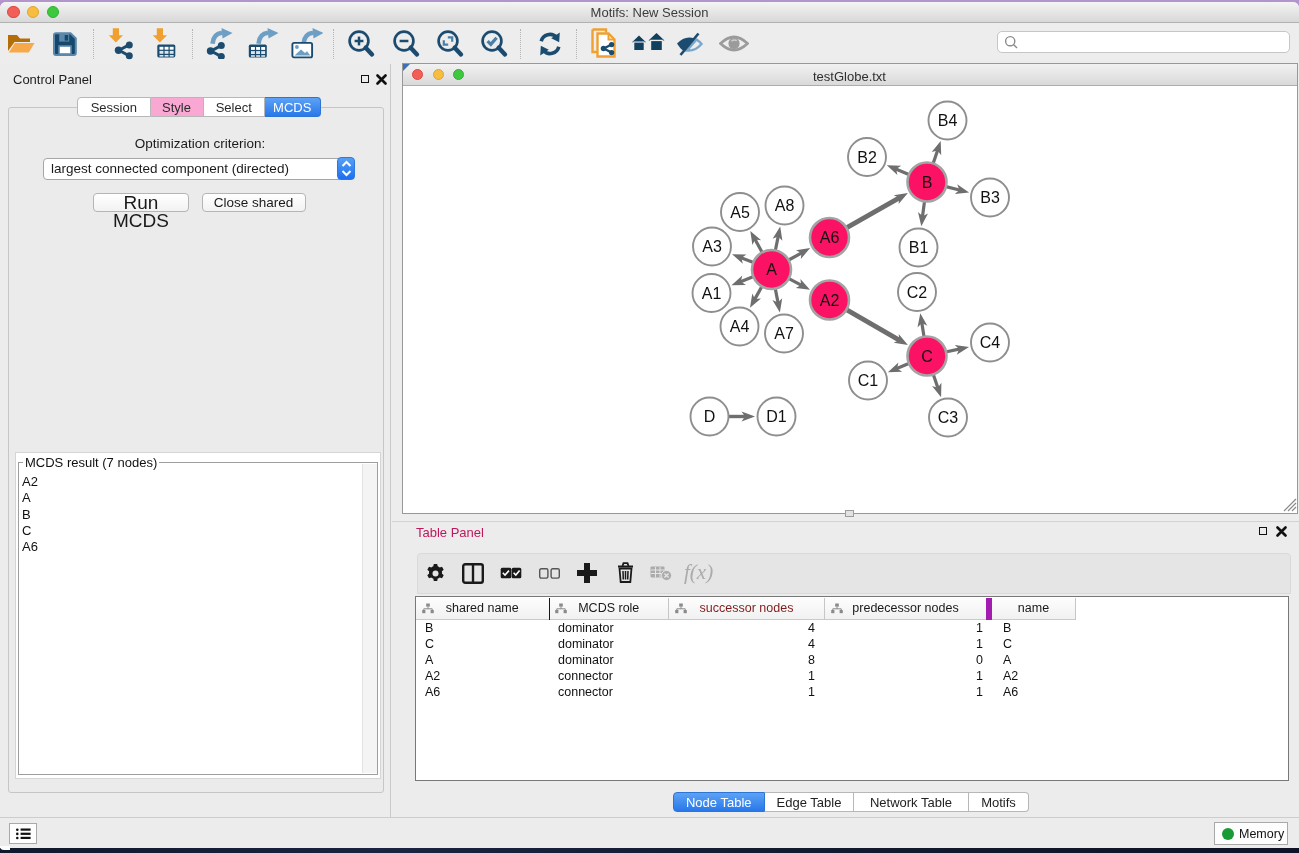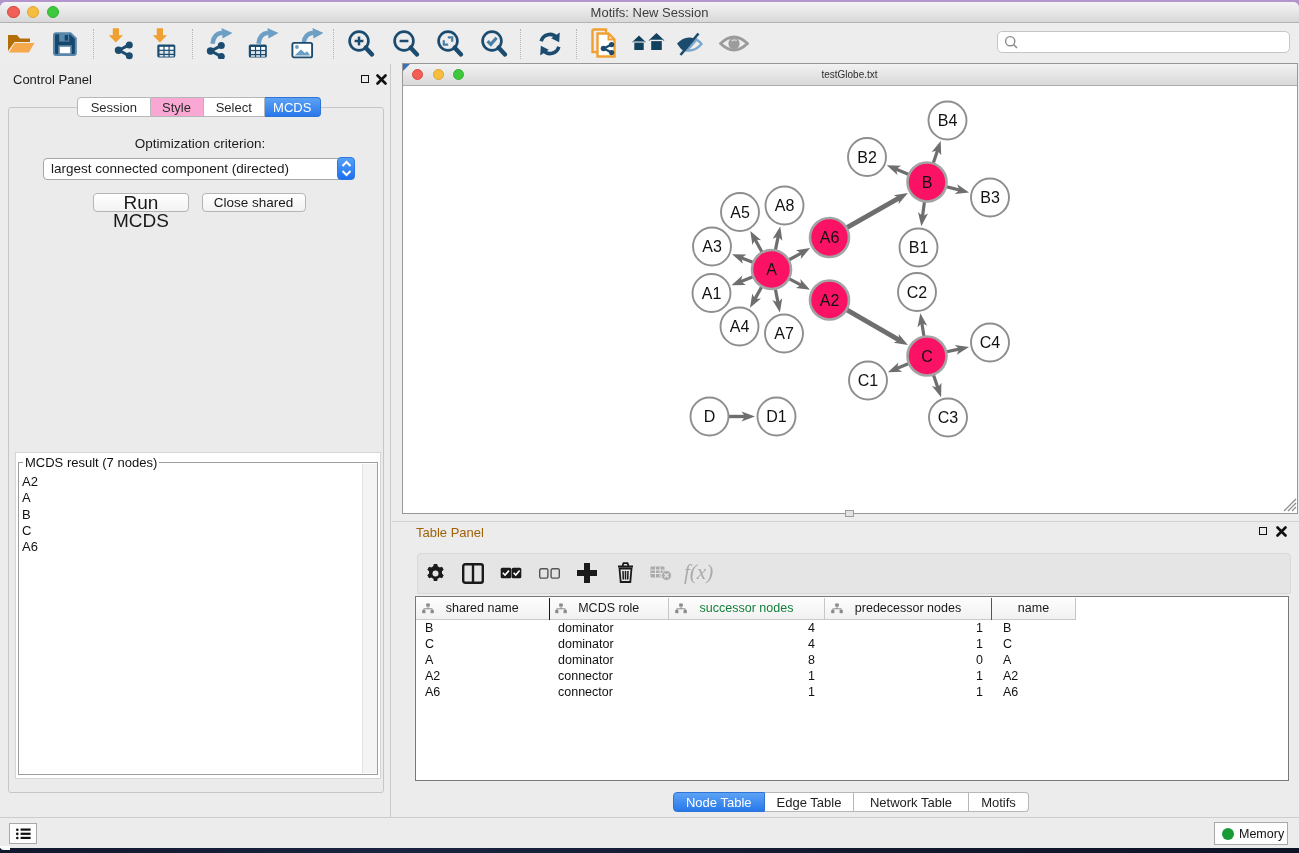--- a/index.html
+++ b/index.html
@@ -168,21 +168,21 @@
   </svg>
 
 <div class="abs" style="left:401.5px;top:63px;width:896px;height:451px;background:#fff;border:1px solid #989898"></div>
 <div class="abs" style="left:402.5px;top:64px;width:894px;height:22px;background:linear-gradient(#f2f2f2,#d9d9d9);border-bottom:1px solid #adadad"></div>
 <svg class="abs" style="left:402.5px;top:64px" width="7" height="7" viewBox="0 0 7 7">
     <path d="M0 0 L7 0 L0 7 Z" fill="#3f6fb5"></path>
   </svg>
 <div class="abs" style="left:412px;top:69px;width:11px;height:11px;border-radius:50%;background:#f15f57;border:1px solid #df4841"></div>
 <div class="abs" style="left:432.5px;top:69px;width:11px;height:11px;border-radius:50%;background:#f6bd40;border:1px solid #e2a42c"></div>
 <div class="abs" style="left:452.5px;top:69px;width:11px;height:11px;border-radius:50%;background:#3ec83e;border:1px solid #2fb32f"></div>
-<div class="abs" style="left:402px;top:69px;width:895px;text-align:center;font-size:10px;color:#2e2e2e">testGlobe.txt</div>
+<div class="abs" style="left:402px;top:69px;width:895px;text-align:center;font-size:13px;color:#2e2e2e">testGlobe.txt</div>
 <svg class="abs" style="left:403px;top:86px" width="894" height="427" viewBox="0 0 894 427">
 <line x1="353.1" y1="177.6" x2="337.4" y2="171.5" stroke="#6e6e6e" stroke-width="3.2"></line>
 <polygon points="329.1,168.3 343.4,168.5 338.4,171.9 339.8,177.8" fill="#6e6e6e"></polygon>
 <line x1="360.6" y1="169.0" x2="351.7" y2="152.7" stroke="#6e6e6e" stroke-width="3.2"></line>
 <polygon points="347.3,144.9 358.2,154.3 352.1,153.6 349.4,159.1" fill="#6e6e6e"></polygon>
 <line x1="371.8" y1="167.3" x2="375.4" y2="149.4" stroke="#6e6e6e" stroke-width="3.2"></line>
 <polygon points="377.2,140.6 379.4,154.8 375.2,150.4 369.6,152.8" fill="#6e6e6e"></polygon>
 <line x1="353.1" y1="189.5" x2="336.9" y2="195.9" stroke="#6e6e6e" stroke-width="3.2"></line>
 <polygon points="328.5,199.2 339.3,189.6 337.8,195.5 342.9,198.9" fill="#6e6e6e"></polygon>
 <line x1="360.4" y1="197.9" x2="351.4" y2="213.9" stroke="#6e6e6e" stroke-width="3.2"></line>
@@ -312,21 +312,21 @@
     </g>
   </svg>
 <div class="abs" style="left:1214px;top:822px;width:74px;height:23px;background:#fdfdfd;border:1px solid #a9a9a9"></div>
 <div class="abs" style="left:1222px;top:827.5px;width:12px;height:12px;border-radius:50%;background:#189a35"></div>
 <div class="abs" style="left:1239px;top:827px;font-size:12.5px;color:#111">Memory</div>
 
 <div class="abs" style="left:0;top:848px;width:1299px;height:5px;background:linear-gradient(90deg,#10182c,#1a2440 30%,#131b30 60%,#0e1426)"></div>
 <div class="abs" style="left:0;top:846px;width:10px;height:4px;background:#fdfdfd;border-radius:0 0 0 5px"></div>
 
 <div class="abs" style="left:392px;top:521px;width:907px;height:296px;background:#ececec;border-top:1px solid #d2d2d2"></div>
-<div class="abs" style="left:416px;top:525px;font-size:13px;color:#a16207">Table Panel</div>
+<div class="abs" style="left:416px;top:525px;font-size:13px;color:#be185d">Table Panel</div>
 <div class="abs" style="left:1259px;top:527px;width:8px;height:8px;border:1.6px solid #111"></div>
 <svg class="abs" style="left:1276px;top:526px" width="11" height="11" viewBox="0 0 11 11">
     <path d="M1.5 1.5 L9.5 9.5 M9.5 1.5 L1.5 9.5" stroke="#111" stroke-width="2.6" stroke-linecap="round"></path>
   </svg>
 <div class="abs" style="left:417px;top:553px;width:874px;height:41px;background:#e5e5e5;border:1px solid #d9d9d9;border-radius:4px 4px 0 0"></div>
 
 <svg class="abs" style="left:426px;top:564px" width="19" height="19" viewBox="0 0 19 19">
     <path fill="#1a1a1a" d="M7.8 0 h3.4 l0.5 2.3 a7 7 0 0 1 2 1.2 l2.3-0.8 l1.7 3 l-1.8 1.6 a7 7 0 0 1 0 2.3 l1.8 1.6 l-1.7 3 l-2.3-0.8 a7 7 0 0 1-2 1.2 l-0.5 2.3 h-3.4 l-0.5-2.3 a7 7 0 0 1-2-1.2 l-2.3 0.8 l-1.7-3 l1.8-1.6 a7 7 0 0 1 0-2.3 l-1.8-1.6 l1.7-3 l2.3 0.8 a7 7 0 0 1 2-1.2 Z"></path>
     <circle cx="9.5" cy="9.5" r="3" fill="#e5e5e5"></circle>
   </svg>
@@ -378,30 +378,30 @@
   </svg>
 <div class="abs" style="left:549.5px;top:598px;width:119.5px;height:22px;border-right:1px solid #c6c6c6;text-align:center;font-size:12.5px;color:#1a1a1a;line-height:21px;white-space:nowrap">MCDS role</div>
 <svg class="abs" style="left:555px;top:603px" width="12" height="11" viewBox="0 0 12 11">
     <g fill="#8a8a8a">
       <rect x="4.2" y="0.5" width="3.6" height="3.2"></rect>
       <rect x="0.2" y="7" width="3.2" height="3.2"></rect>
       <rect x="8.6" y="7" width="3.2" height="3.2"></rect>
       <path d="M6 4 L6 5.8 M1.8 7 L1.8 5.8 L10.2 5.8 L10.2 7" stroke="#8a8a8a" fill="none" stroke-width="1"></path>
     </g>
   </svg>
-<div class="abs" style="left:669px;top:598px;width:156px;height:22px;border-right:1px solid #c6c6c6;text-align:center;font-size:12.5px;color:#15803d;line-height:21px;white-space:nowrap">successor nodes</div>
+<div class="abs" style="left:669px;top:598px;width:156px;height:22px;border-right:1px solid #c6c6c6;text-align:center;font-size:12.5px;color:#7f1d1d;line-height:21px;white-space:nowrap">successor nodes</div>
 <svg class="abs" style="left:675px;top:603px" width="12" height="11" viewBox="0 0 12 11">
     <g fill="#8a8a8a">
       <rect x="4.2" y="0.5" width="3.6" height="3.2"></rect>
       <rect x="0.2" y="7" width="3.2" height="3.2"></rect>
       <rect x="8.6" y="7" width="3.2" height="3.2"></rect>
       <path d="M6 4 L6 5.8 M1.8 7 L1.8 5.8 L10.2 5.8 L10.2 7" stroke="#8a8a8a" fill="none" stroke-width="1"></path>
     </g>
   </svg>
-<div class="abs" style="left:825px;top:598px;width:167px;height:22px;border-right:1px solid #a21caf;text-align:center;font-size:12.5px;color:#1a1a1a;line-height:21px;white-space:nowrap">predecessor nodes</div>
+<div class="abs" style="left:825px;top:598px;width:167px;height:22px;border-right:6px solid #a21caf;text-align:center;font-size:12.5px;color:#1a1a1a;line-height:21px;white-space:nowrap">predecessor nodes</div>
 <svg class="abs" style="left:831px;top:603px" width="12" height="11" viewBox="0 0 12 11">
     <g fill="#8a8a8a">
       <rect x="4.2" y="0.5" width="3.6" height="3.2"></rect>
       <rect x="0.2" y="7" width="3.2" height="3.2"></rect>
       <rect x="8.6" y="7" width="3.2" height="3.2"></rect>
       <path d="M6 4 L6 5.8 M1.8 7 L1.8 5.8 L10.2 5.8 L10.2 7" stroke="#8a8a8a" fill="none" stroke-width="1"></path>
     </g>
   </svg>
 <div class="abs" style="left:992px;top:598px;width:84px;height:22px;border-right:1px solid #c6c6c6;text-align:center;font-size:12.5px;color:#1a1a1a;line-height:21px;white-space:nowrap">name</div>
 <div class="abs" style="left:425px;top:621px;font-size:12.5px;color:#111">B</div>

